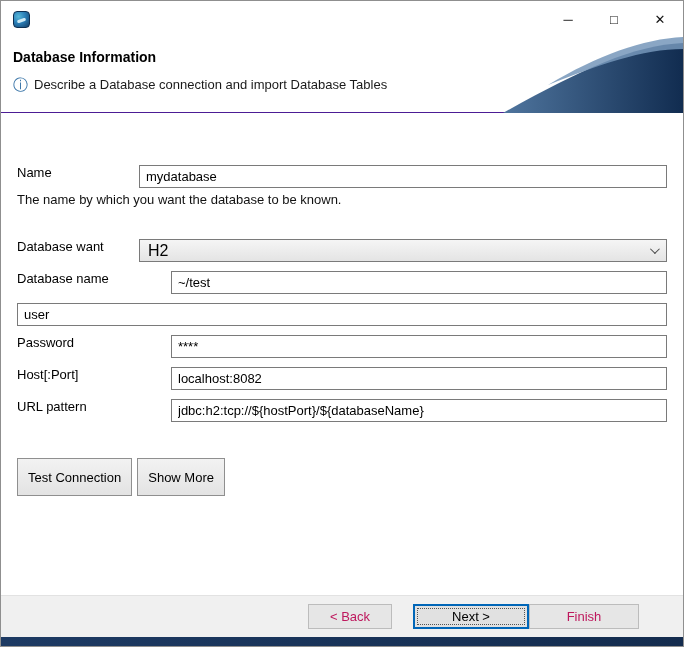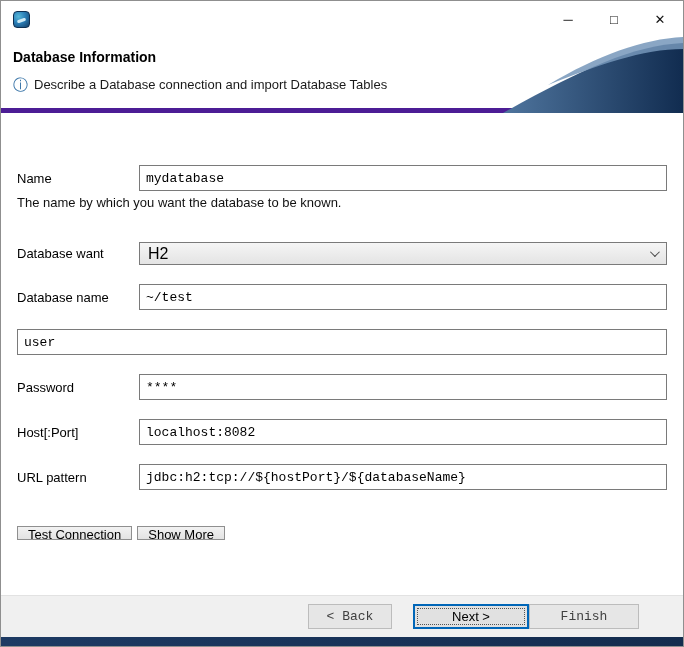--- a/index.html
+++ b/index.html
@@ -40,51 +40,51 @@
     display: flex; align-items: center; justify-content: center;
     font-size: 13px; color: #111; cursor: default;
     background: transparent; border: none;
   }
   .win-btn span { line-height: 1; }
 
   
   .header {
     height: 76px; flex: 0 0 76px;
     position: relative; background: #ffffff;
-    border-bottom: 5px solid #4c1d95;
+    border-bottom: 1px solid #4c1d95;
     z-index: 2;
   }
   .banner { position: absolute; right: 0; top: 0; width: 235px; height: 76px; }
   .page-title {
     position: absolute; left: 12px; top: 12px;
     font-size: 14px; font-weight: bold; color: #000;
   }
   .page-desc {
     position: absolute; left: 12px; top: 40px;
     display: flex; align-items: center; gap: 6px;
     font-size: 13px; color: #1a1a1a;
   }
   .info-icon { color: #3a75a8; font-size: 15px; line-height: 1; }
 
   
   .form { flex: 1 1 auto; padding: 0 16px; background: #ffffff; position: relative; }
-  .row { display: flex; align-items: center; }
+  .row { display: flex; }
   .row .lbl { flex: 0 0 122px; font-size: 13px; color: #000; }
   .row .ctl { flex: 1 1 auto; }
 
   .row-name { margin-top: 52px; }
   .help-text { margin-top: 4px; font-size: 13px; color: #111; }
   .row-type { margin-top: 32px; }
-  .row-gap { margin-top: 19px; }
+  .row-gap { margin-top: 9px; gap: 32px; }
 
   input[type="text"] {
     width: 100%; height: 23px;
     border: 1px solid #7a7a7a; background: #fff;
-    font-family: Liberation Mono, monospace;
-    font-size: 13px; padding: 12px 6px; color: #000;
+    font-family: Liberation Sans, sans-serif;
+    font-size: 13px; padding: 0 6px; color: #000;
     outline: none;
   }
 
   .combo {
     width: 100%; height: 23px;
     border: 1px solid #7a7a7a;
     background: linear-gradient(#f5f5f5, #e4e4e4);
     display: flex; align-items: center;
     padding: 0 8px; font-size: 16px; color: #000;
     position: relative; cursor: default;
@@ -92,42 +92,42 @@
   .combo .chevron {
     position: absolute; right: 9px; top: 7px;
     width: 7px; height: 7px;
     border-right: 1.5px solid #4a4a4a;
     border-bottom: 1.5px solid #4a4a4a;
     transform: rotate(45deg) translateY(-2px);
   }
 
   .aux-buttons { margin-top: 36px; display: flex; gap: 5px; }
   .btn {
-    height: 14px; padding: 0 10px;
+    height: 38px; padding: 0 10px;
     background: linear-gradient(#f2f2f2, #e3e3e3);
     border: 1px solid #8f8f8f;
     font-family: "Liberation Sans", sans-serif;
     font-size: 13px; color: #000; cursor: default;
   }
 
   
   .footer {
     flex: 0 0 42px; height: 42px;
     background: #f0f0f0; border-top: 1px solid #e2e2e2;
     display: flex; align-items: center;
     padding-right: 16px;
   }
   .footer-buttons { margin-left: auto; display: flex; align-items: center; }
   .fbtn {
     height: 25px; font-size: 13px;
     font-family: "Liberation Sans", sans-serif;
     background: #e1e1e1; border: 1px solid #a7a7a7;
     color: #000; cursor: default;
   }
-  .fbtn:disabled { color: #404040; border-color: #bcbcbc; background: #e6e6e6; font-family: Liberation Mono, monospace; }
+  .fbtn:disabled { color: #be185d; border-color: #bcbcbc; background: #e6e6e6; }
   .btn-back   { width: 84px;  margin-right: 21px; }
   .btn-next   { width: 116px; 
                 border: 2px solid #0066b8; outline: 1px dotted #555; outline-offset: -5px; }
   .btn-finish { width: 110px; margin-right: 28px; }
   .btn-cancel { width: 120px; }
 
   
   .bottom-trim { flex: 0 0 9px; height: 9px; background: linear-gradient(90deg, #1d3a63, #142c4e); }
 </style>
 </head>

